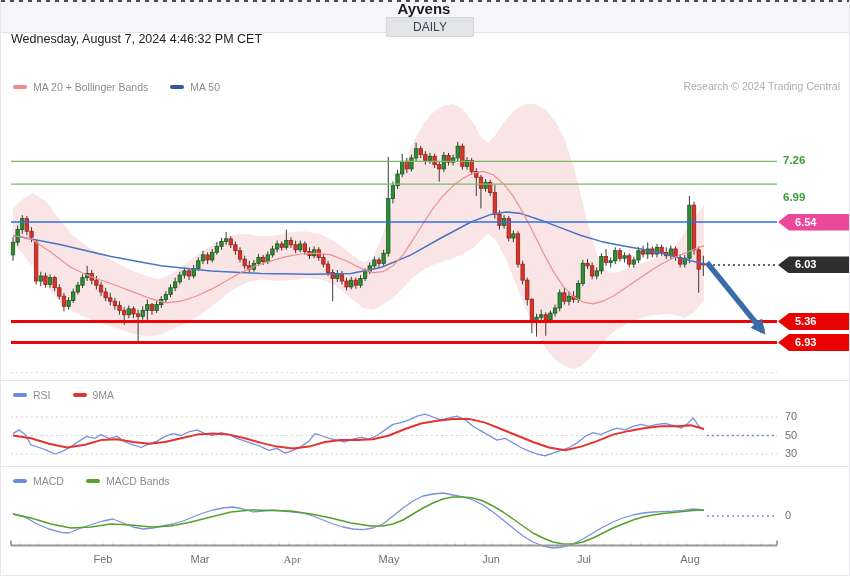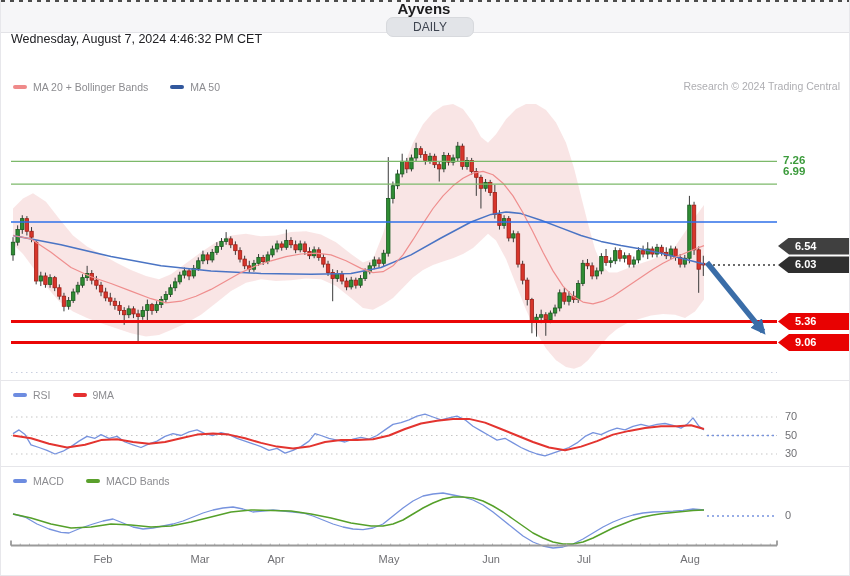--- a/index.html
+++ b/index.html
@@ -4,21 +4,21 @@
 <style>
   html,body{margin:0;padding:0;background:#fff;}
   #app{position:relative;width:850px;height:576px;background:#fff;overflow:hidden;
        font-family:"Liberation Sans",sans-serif;border-left:1px solid #e7e7eb;
        border-right:1px solid #e7e7eb;border-bottom:1px solid #e7e7eb;box-sizing:border-box;}
   .top-dashes{position:absolute;top:0;left:0;right:0;height:2px;
        background:repeating-linear-gradient(90deg,#4b4b4b 0 4px,transparent 4px 9px);z-index:9;}
   .header{position:absolute;top:0;left:0;right:0;height:33px;background:#f6f6f8;
        border-bottom:1px solid #e3e3e7;display:flex;align-items:center;padding-left:10px;box-sizing:border-box;flex-direction:column;}
   .title{font-size:15px;font-weight:700;color:#1c1c1e;margin-right:12px;}
-  .tf-badge{background:#e2e4e8;border:1px solid #d7d9dd;border-radius:7px;color:#3e4450;
+  .tf-badge{background:#e2e4e8;border:1px solid #d7d9dd;border-radius:0;color:#3e4450;
        font-size:12px;padding:3px 26px;line-height:1;}
   .dateline{position:absolute;top:32px;left:10px;font-size:12.5px;color:#202024;}
   .legend-row{position:absolute;display:flex;align-items:flex-start;gap:8px;z-index:5;}
   .swatch{width:14px;height:4px;border-radius:2px;display:inline-block;}
   .legend-label{font-size:10.5px;color:#8c8c90;}
   .legend-item{display:flex;align-items:center;gap:6px;margin-right:14px;}
   .copyright{position:absolute;top:80px;right:9px;font-size:10.5px;color:#aeaeb2;}
   svg{position:absolute;left:0;display:block;}
   .panel-divider{position:absolute;left:0;right:0;height:1px;background:#e6e6ea;z-index:4;}
   .badge{position:absolute;left:777px;width:73px;height:17px;line-height:17px;color:#fff;
@@ -495,25 +495,25 @@
       <line x1="776" y1="540.5" x2="776" y2="545.5" stroke="#9a9a9a" stroke-width="1.8"></line>
     </svg>
 
   <div id="labels-layer">
       <div class="axis-label" style="left: 784px; top: 410px;">70</div>
       <div class="axis-label" style="left: 784px; top: 428.5px;">50</div>
       <div class="axis-label" style="left: 784px; top: 447px;">30</div>
       <div class="axis-label" style="left: 784px; top: 509px;">0</div>
       <div class="month-label" style="left: 85px;">Feb</div>
       <div class="month-label" style="left: 182px;">Mar</div>
-      <div class="month-label" style="left: 258px;">Apr</div>
+      <div class="month-label" style="left: 274px; font-family: Liberation Serif, serif;">Apr</div>
       <div class="month-label" style="left: 371px;">May</div>
       <div class="month-label" style="left: 473px;">Jun</div>
       <div class="month-label" style="left: 566px;">Jul</div>
       <div class="month-label" style="left: 672px;">Aug</div>
       <div class="lvl-text" style="color: rgb(60, 155, 60); top: 154.304px;">7.26</div>
-      <div class="lvl-text" style="color: rgb(60, 155, 60); top: 165px;">6.99</div>
-      <div class="badge" style="background: #404040; top: 213.5px; margin-top: 24px;">6.54</div>
+      <div class="lvl-text" style="color: rgb(60, 155, 60); top: 191px;">6.99</div>
+      <div class="badge" style="background: #ec4899; top: 213.5px;">6.54</div>
       <div class="badge" style="background: rgb(47, 47, 47); top: 256.493px;">6.03</div>
       <div class="badge" style="background: rgb(232, 2, 2); top: 312.974px;">5.36</div>
-      <div class="badge" style="background: rgb(232, 2, 2); top: 334.049px;">9.06</div>
+      <div class="badge" style="background: rgb(232, 2, 2); top: 334.049px;">6.93</div>
     </div>
 </div>
 
 </body></html>

